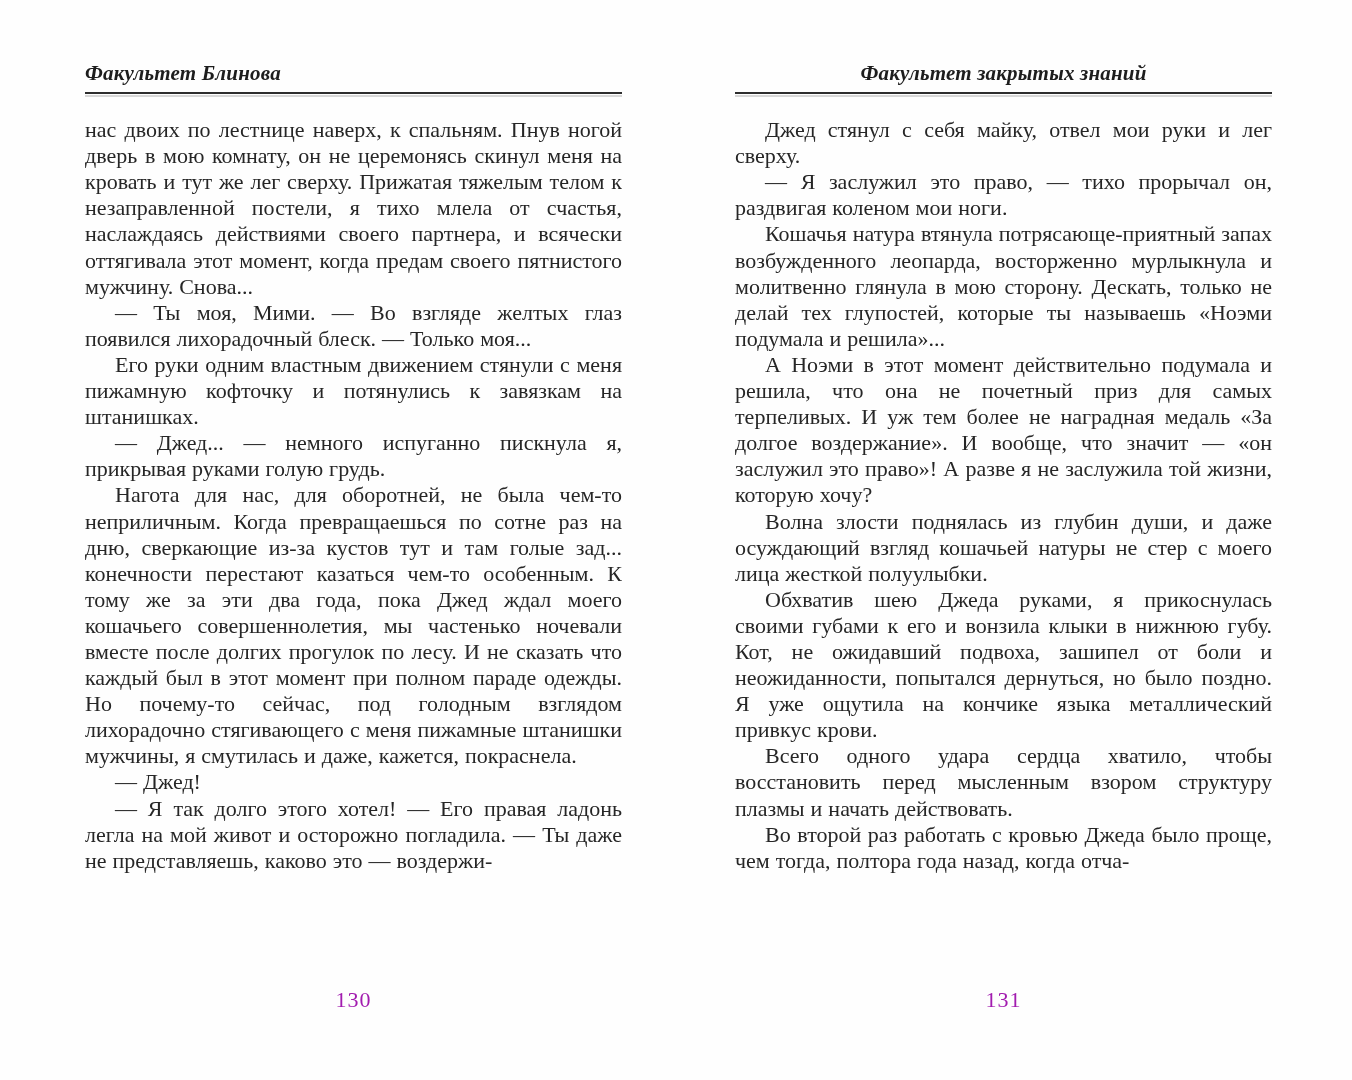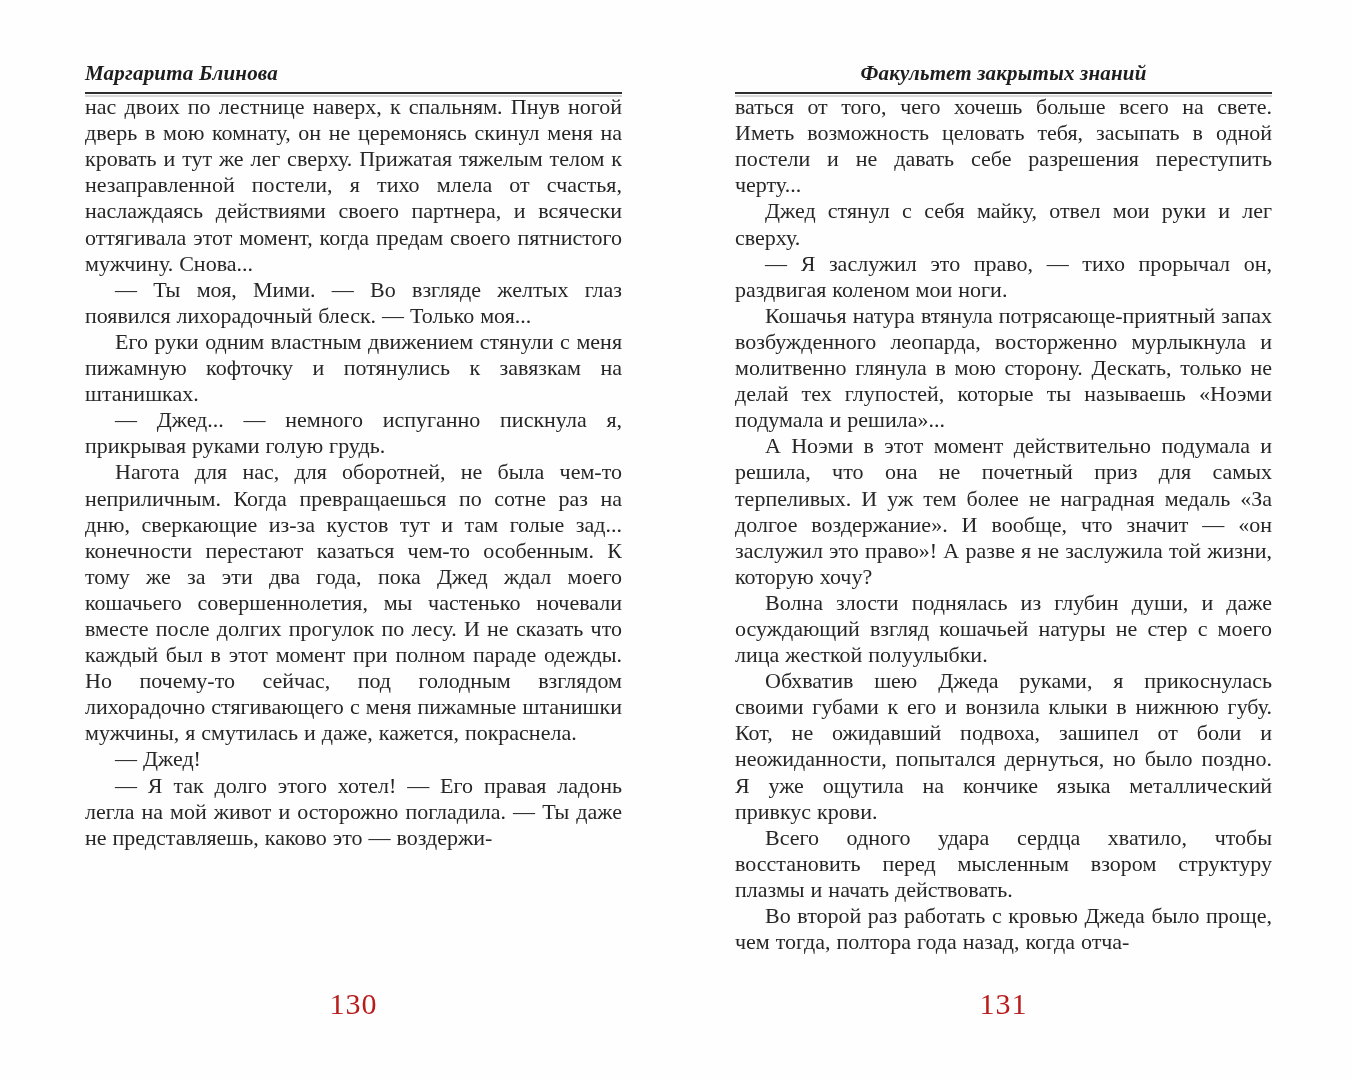--- a/index.html
+++ b/index.html
@@ -39,73 +39,73 @@
   }
   .page.right .running-header { text-align: center; }
 
   .header-rule {
     height: 2px;
     background: #2e2e2e;
     box-shadow: 0 3px 0 rgba(46,46,46,0.18);
   }
 
   .body-text {
+    margin-top: 23px;
     font-size: 22px;
     line-height: 26.1px;
     text-align: justify;
     hyphens: auto;
     -webkit-hyphens: auto;
     word-spacing: 0.5px;
   }
   .body-text p {
     margin: 0;
     text-indent: 30px;
   }
   .body-text p.no-indent { text-indent: 0; }
 
   .page-number {
     position: absolute;
     top: 925px;
     left: 0;
     width: 100%;
     text-align: center;
-    font-size: 30px;
-    color: #b91c1c;
+    font-size: 22px;
+    color: #a21caf;
     letter-spacing: 1px;
   }
 </style>
 </head>
 <body>
 
 <div class="spread">
 
   <section class="page left">
     <header class="running-header">
-      <span>Маргарита Блинова</span>
+      <span>Факультет Блинова</span>
     </header>
     <div class="header-rule"></div>
     <div class="body-text">
         <p class="no-indent">нас двоих по лестнице наверх, к спальням. Пнув ногой дверь в мою комнату, он не церемонясь скинул меня на кровать и тут же лег сверху. Прижатая тяжелым телом к незаправленной постели, я тихо млела от счастья, наслаждаясь действиями своего партнера, и всячески оттягивала этот момент, когда предам своего пятнистого мужчину. Снова...</p>
         <p>— Ты моя, Мими. — Во взгляде желтых глаз появился лихорадочный блеск. — Только моя...</p>
         <p>Его руки одним властным движением стянули с меня пижамную кофточку и потянулись к завязкам на штанишках.</p>
         <p>— Джед... — немного испуганно пискнула я, прикрывая руками голую грудь.</p>
         <p>Нагота для нас, для оборотней, не была чем-то неприличным. Когда превращаешься по сотне раз на дню, сверкающие из-за кустов тут и там голые зад... конечности перестают казаться чем-то особенным. К тому же за эти два года, пока Джед ждал моего кошачьего совершеннолетия, мы частенько ночевали вместе после долгих прогулок по лесу. И не сказать что каждый был в этот момент при полном параде одежды. Но почему-то сейчас, под голодным взглядом лихорадочно стягивающего с меня пижамные штанишки мужчины, я смутилась и даже, кажется, покраснела.</p>
         <p>— Джед!</p>
         <p>— Я так долго этого хотел! — Его правая ладонь легла на мой живот и осторожно погладила. — Ты даже не представляешь, каково это — воздержи-</p>
       </div>
     <div class="page-number">130</div>
   </section>
 
   <section class="page right">
     <header class="running-header">
       <span>Факультет закрытых знаний</span>
     </header>
     <div class="header-rule"></div>
     <div class="body-text">
-        <p class="no-indent">ваться от того, чего хочешь больше всего на свете. Иметь возможность целовать тебя, засыпать в одной постели и не давать себе разрешения переступить черту...</p>
         <p>Джед стянул с себя майку, отвел мои руки и лег сверху.</p>
         <p>— Я заслужил это право, — тихо прорычал он, раздвигая коленом мои ноги.</p>
         <p>Кошачья натура втянула потрясающе-приятный запах возбужденного леопарда, восторженно мурлыкнула и молитвенно глянула в мою сторону. Дескать, только не делай тех глупостей, которые ты называешь «Ноэми подумала и решила»...</p>
         <p>А Ноэми в этот момент действительно подумала и решила, что она не почетный приз для самых терпеливых. И уж тем более не наградная медаль «За долгое воздержание». И вообще, что значит — «он заслужил это право»! А разве я не заслужила той жизни, которую хочу?</p>
         <p>Волна злости поднялась из глубин души, и даже осуждающий взгляд кошачьей натуры не стер с моего лица жесткой полуулыбки.</p>
         <p>Обхватив шею Джеда руками, я прикоснулась своими губами к его и вонзила клыки в нижнюю губу. Кот, не ожидавший подвоха, зашипел от боли и неожиданности, попытался дернуться, но было поздно. Я уже ощутила на кончике языка металлический привкус крови.</p>
         <p>Всего одного удара сердца хватило, чтобы восстановить перед мысленным взором структуру плазмы и начать действовать.</p>
         <p>Во второй раз работать с кровью Джеда было проще, чем тогда, полтора года назад, когда отча-</p>
       </div>
     <div class="page-number">131</div>

